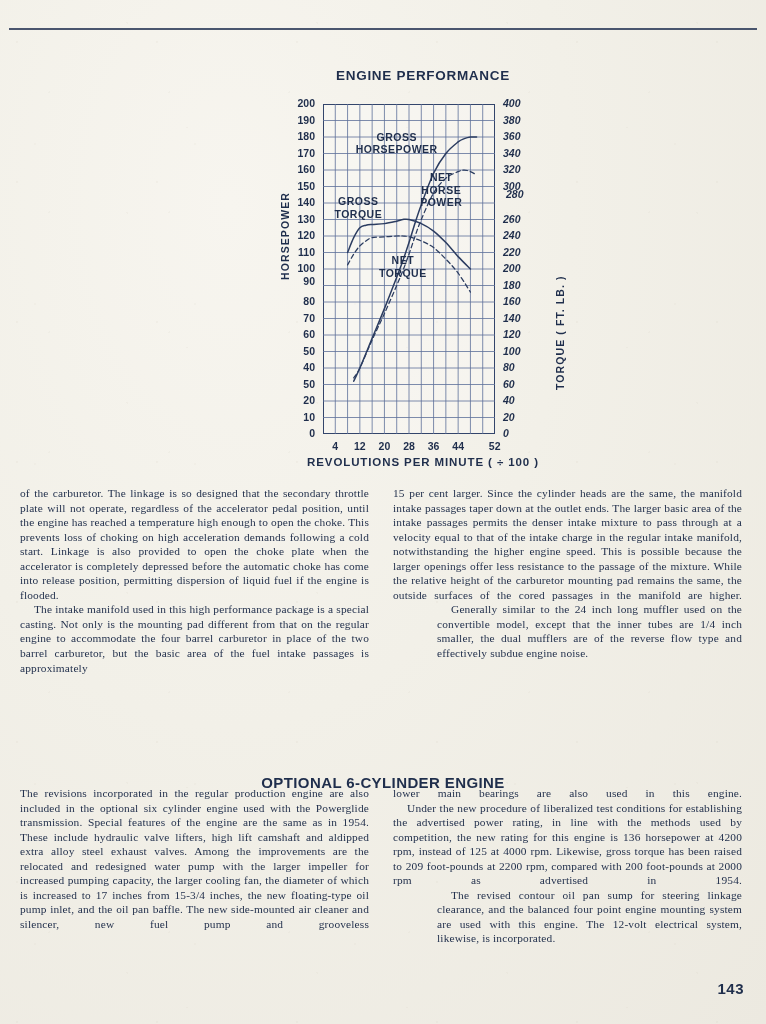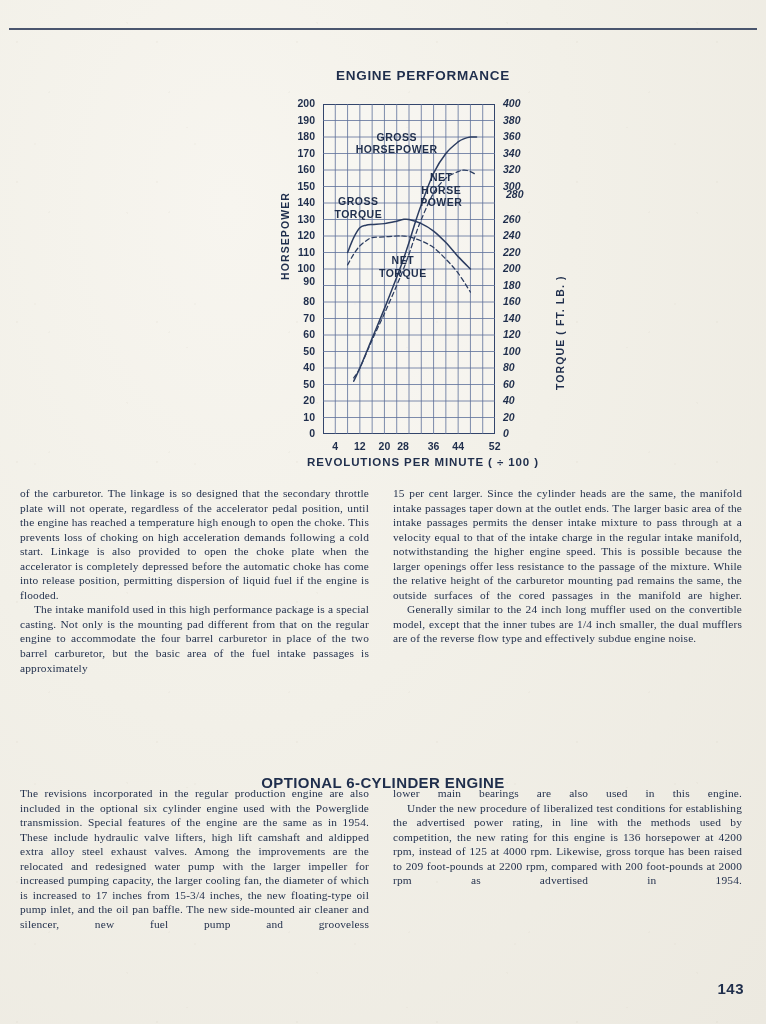--- a/index.html
+++ b/index.html
@@ -79,21 +79,21 @@
   .col{width:349px;}
   .col p{
     margin:0;
     font-family:"Liberation Serif", serif;
     font-size:11.4px;line-height:14.55px;
     text-align:justify;text-align-last:justify;
     color:#24324e;
     letter-spacing:.15px;
     -webkit-hyphens:none;hyphens:none;
   }
-  .col p.last{text-align-last:left;}
+  .col p.last{text-align-last:left;margin-left:44px;}
   .col p.indent{text-indent:14px;}
   #top-text{left:20px;top:486px;}
   #section-heading{
     position:absolute;left:0;top:762px;width:766px;text-align:center;
     font-family:"Liberation Sans", sans-serif;
     font-weight:bold;font-size:15px;letter-spacing:.4px;color:#1f2e4c;
   }
   #bottom-text{left:20px;top:786px;}
   #page-number{
     position:absolute;right:22px;top:980px;
@@ -200,21 +200,21 @@
         <div class="ytick right" style="top: 60px;">320</div>
         <div class="ytick right" style="top: 43.5px;">340</div>
         <div class="ytick right" style="top: 27px;">360</div>
         <div class="ytick right" style="top: 10.5px;">380</div>
         <div class="ytick right" style="top: -6px;">400</div>
       </div>
     <div id="xtick-host">
         <div class="xtick" style="left: 12.2857px;">4</div>
         <div class="xtick" style="left: 36.8571px;">12</div>
         <div class="xtick" style="left: 61.4286px;">20</div>
-        <div class="xtick" style="left: 80px;">28</div>
+        <div class="xtick" style="left: 86px;">28</div>
         <div class="xtick" style="left: 110.571px;">36</div>
         <div class="xtick" style="left: 135.143px;">44</div>
         <div class="xtick" style="left: 159.714px; padding-left: 24px;">52</div>
       </div>
     <div id="annot-host">
         <div class="series-label" style="left: 73.7143px; top: 39.6px; transform: translate(-50%, -50%);">GROSS
 HORSEPOWER</div>
         <div class="series-label" style="left: 118.25px; top: 85.8px; transform: translate(-50%, -50%);">NET
 HORSE
 POWER</div>
@@ -239,16 +239,17 @@
 
 <h2 id="section-heading">OPTIONAL 6-CYLINDER ENGINE</h2>
 
 <div class="cols" id="bottom-text">
     <div class="col">
       <p class="">The revisions incorporated in the regular production engine are also included in the optional six cylinder engine used with the Powerglide transmission.  Special features of the engine are the same as in 1954.  These include hydraulic valve lifters, high lift camshaft and aldipped extra alloy steel exhaust valves.  Among the improvements are the relocated and redesigned water pump with the larger impeller for increased pumping capacity, the larger cooling fan, the diameter of which is increased to 17 inches from 15-3/4 inches, the new floating-type oil pump inlet, and the oil pan baffle.  The new side-mounted air cleaner and silencer, new fuel pump and grooveless</p>
     </div>
     <div class="col">
       <p class="">lower main bearings are also used in this engine.</p>
       <p class="indent ">Under the new procedure of liberalized test conditions for establishing the advertised power rating, in line with the methods used by competition, the new rating for this engine is 136 horsepower at 4200 rpm, instead of 125 at 4000 rpm.  Likewise, gross torque has been raised to 209 foot-pounds at 2200 rpm, compared with 200 foot-pounds at 2000 rpm as advertised in 1954.</p>
+      <p class="indent last">The revised contour oil pan sump for steering linkage clearance, and the balanced four point engine mounting system are used with this engine. The 12-volt electrical system, likewise, is incorporated.</p>
     </div>
   </div>
 
 <div id="page-number">143</div>
 
 </body></html>

